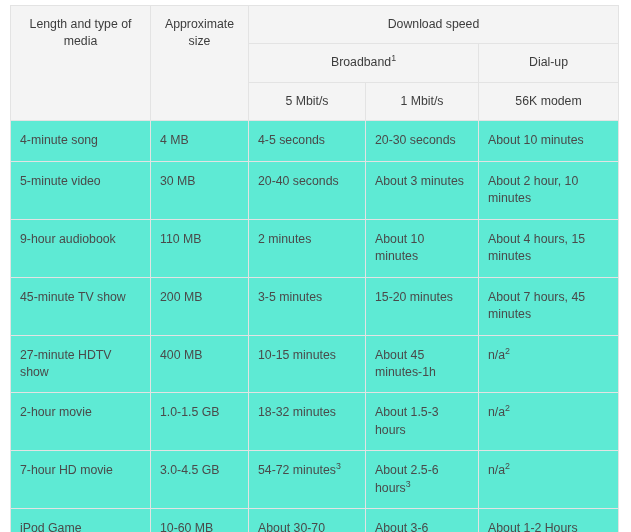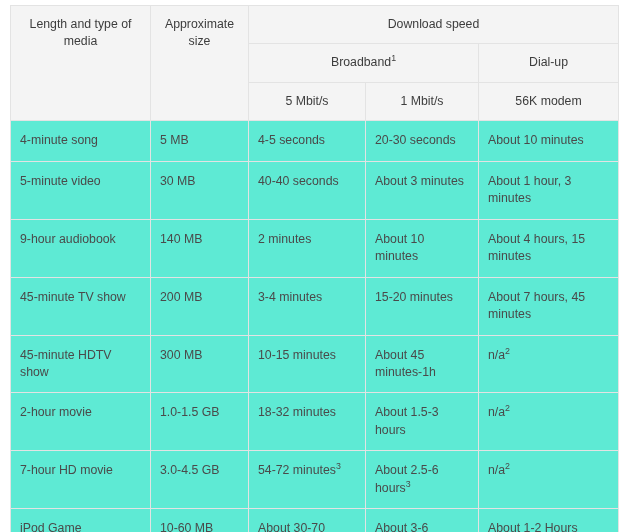--- a/index.html
+++ b/index.html
@@ -96,49 +96,49 @@
       <tr>
         <th>5 Mbit/s</th>
         <th>1 Mbit/s</th>
       <th>56K modem</th>
         </tr>
 
     </thead>
     <tbody id="tbody">
         <tr>
           <td><span>4-minute song</span></td>
-          <td><span>5 MB</span></td>
+          <td><span>4 MB</span></td>
           <td><span>4-5 seconds</span></td>
           <td><span>20-30 seconds</span></td>
           <td><span>About 10 minutes</span></td>
         </tr>
         <tr>
           <td><span>5-minute video</span></td>
           <td><span>30 MB</span></td>
-          <td><span>40-40 seconds</span></td>
+          <td><span>20-40 seconds</span></td>
           <td><span>About 3 minutes</span></td>
-          <td><span>About 1 hour, 3 minutes</span></td>
+          <td><span>About 2 hour, 10 minutes</span></td>
         </tr>
         <tr>
           <td><span>9-hour audiobook</span></td>
-          <td><span>140 MB</span></td>
+          <td><span>110 MB</span></td>
           <td><span>2 minutes</span></td>
           <td><span>About 10 minutes</span></td>
           <td><span>About 4 hours, 15 minutes</span></td>
         </tr>
         <tr>
           <td><span>45-minute TV show</span></td>
           <td><span>200 MB</span></td>
-          <td><span>3-4 minutes</span></td>
+          <td><span>3-5 minutes</span></td>
           <td><span>15-20 minutes</span></td>
           <td><span>About 7 hours, 45 minutes</span></td>
         </tr>
         <tr>
-          <td><span>45-minute HDTV show</span></td>
-          <td><span>300 MB</span></td>
+          <td><span>27-minute HDTV show</span></td>
+          <td><span>400 MB</span></td>
           <td><span>10-15 minutes</span></td>
           <td><span>About 45 minutes-1h</span></td>
           <td><span>n/a</span><sup>2</sup></td>
         </tr>
         <tr>
           <td><span>2-hour movie</span></td>
           <td><span>1.0-1.5 GB</span></td>
           <td><span>18-32 minutes</span></td>
           <td><span>About 1.5-3 hours</span></td>
           <td><span>n/a</span><sup>2</sup></td>

